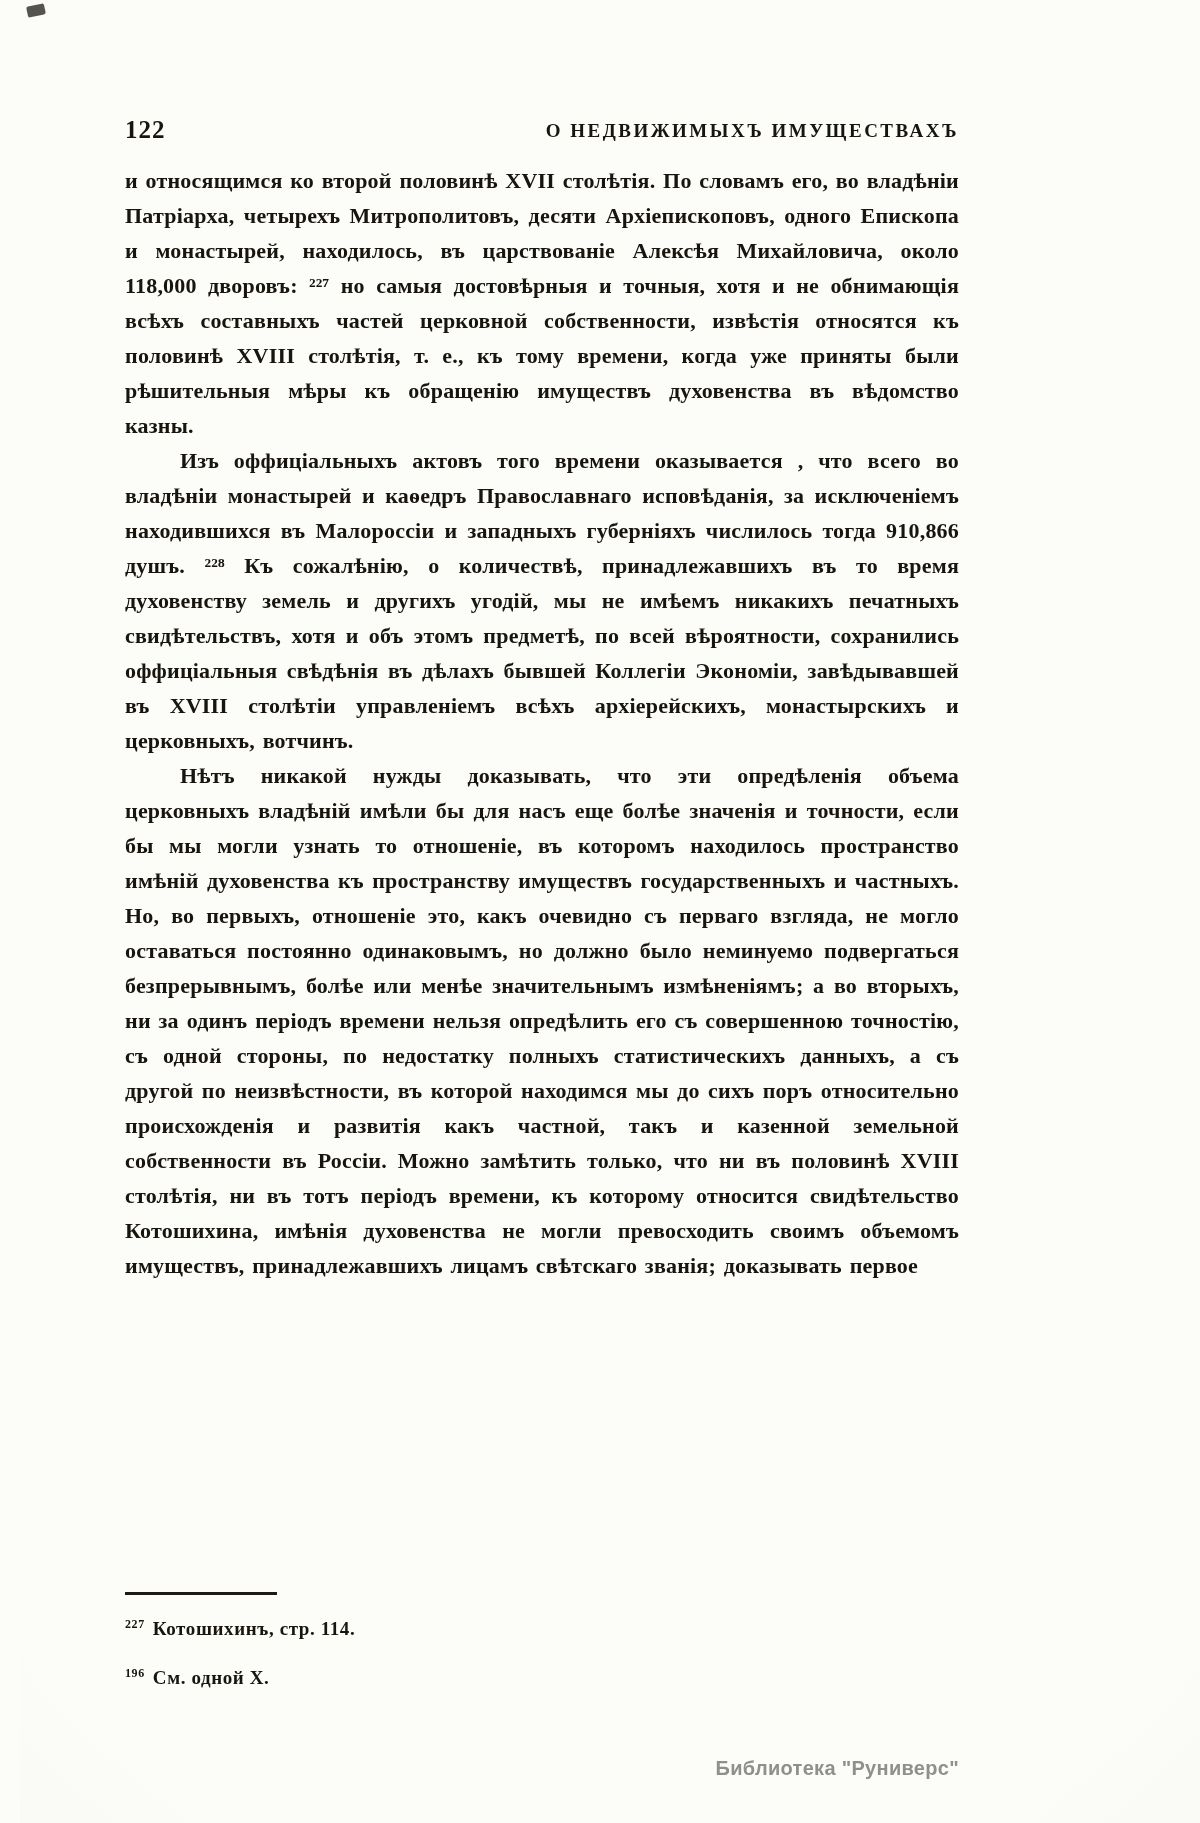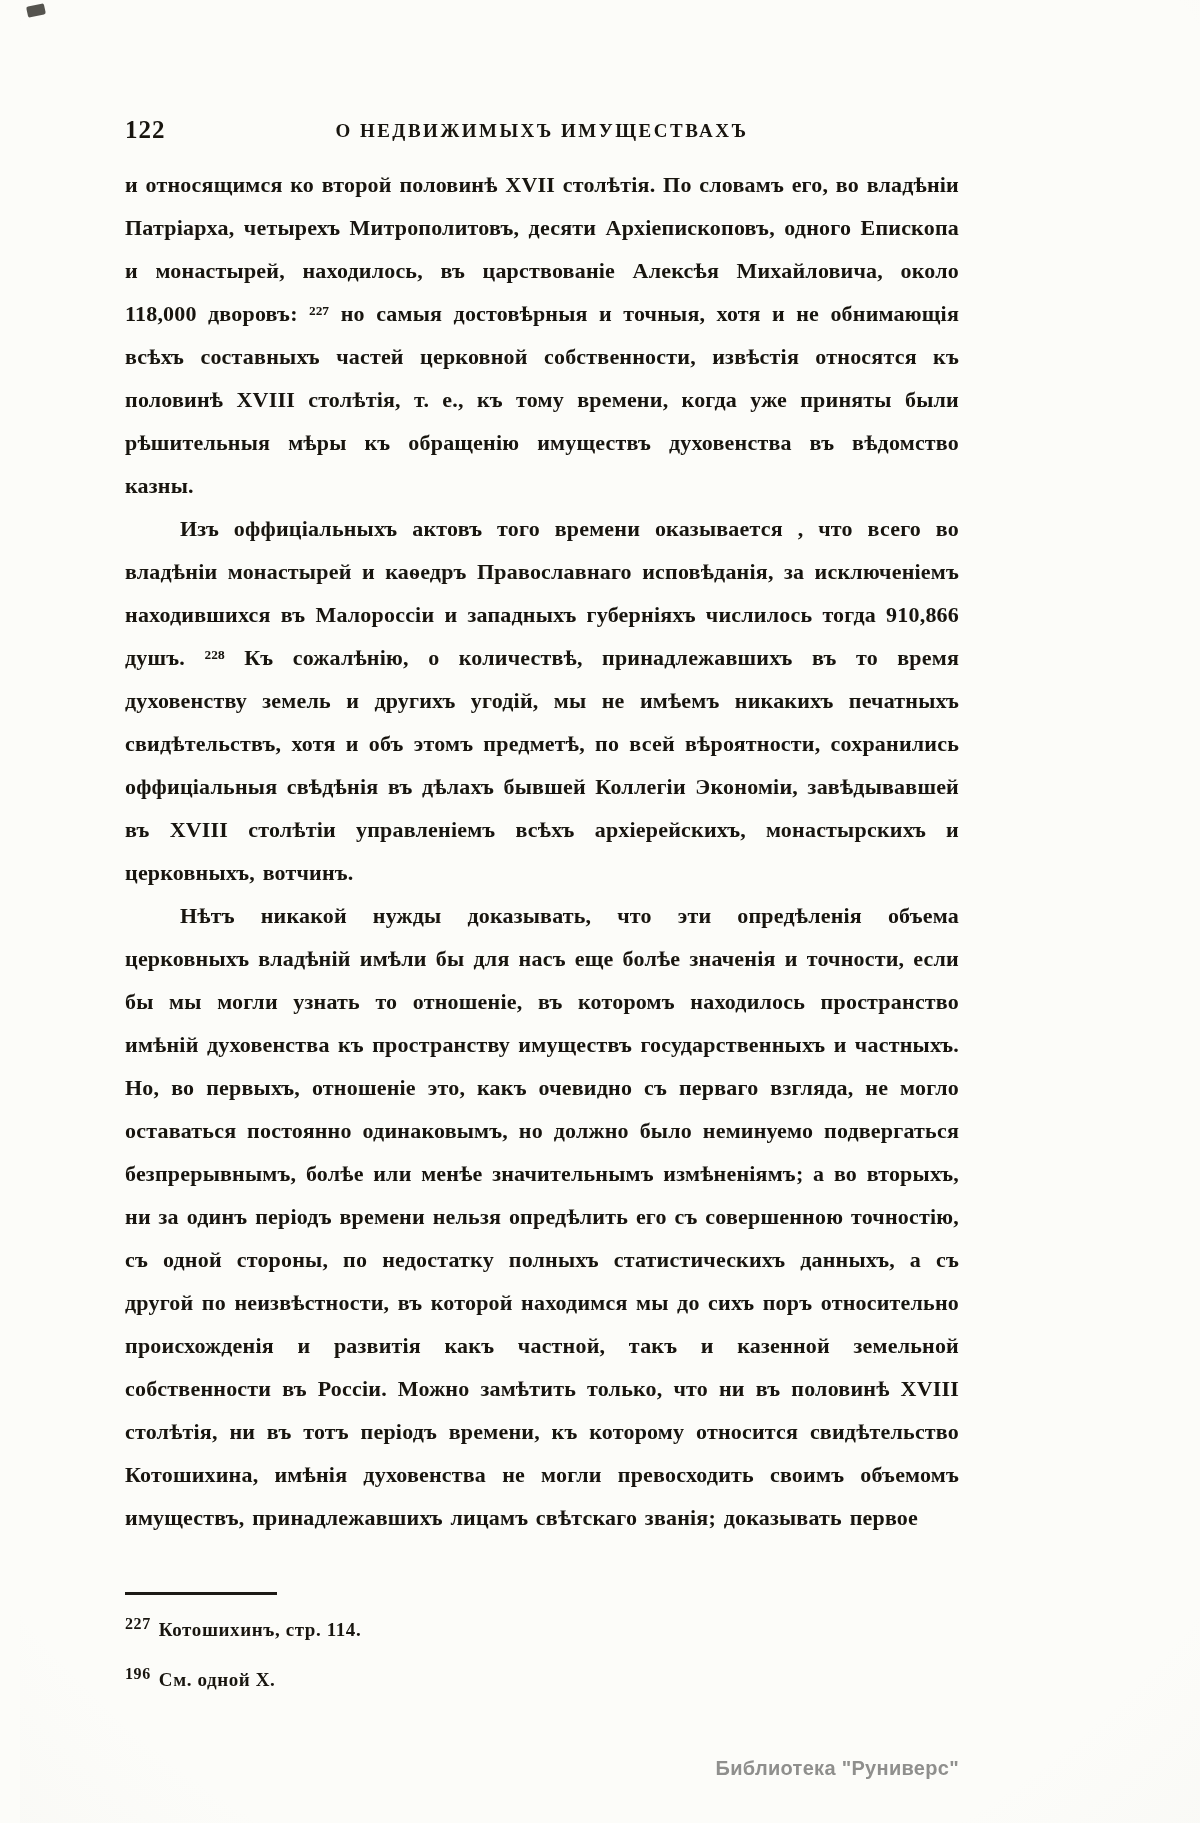--- a/index.html
+++ b/index.html
@@ -44,32 +44,32 @@
     top: 0;
     font-size: 25px;
     font-weight: bold;
     letter-spacing: 1px;
   }
   .running-title {
     position: absolute;
     left: 0;
     right: 0;
     top: 4px;
-    text-align: center;
+    text-align: right;
     font-size: 19px;
     font-weight: bold;
     letter-spacing: 2.5px;
   }
   .text-block {
     position: absolute;
     top: 163px;
     left: 105px;
     width: 834px;
     font-size: 22px;
-    line-height: 43px;
+    line-height: 35px;
     text-align: justify;
     font-weight: bold;
     letter-spacing: 0.2px;
     word-spacing: 2px;
   }
   .para {
     margin: 0;
     text-indent: 55px;
   }
   .para.no-indent { text-indent: 0; }
@@ -88,21 +88,21 @@
     width: 834px;
     font-size: 19px;
     font-weight: bold;
     letter-spacing: 0.6px;
   }
   .footnote {
     margin: 0 0 16px 0;
     line-height: 28px;
   }
   .footnote sup {
-    font-size: 16px;
+    font-size: 12px;
     margin-right: 8px;
     font-weight: bold;
   }
   .watermark {
     position: absolute;
     top: 1757px;
     left: 105px;
     width: 834px;
     text-align: right;
     font-family: "Liberation Sans", sans-serif;

